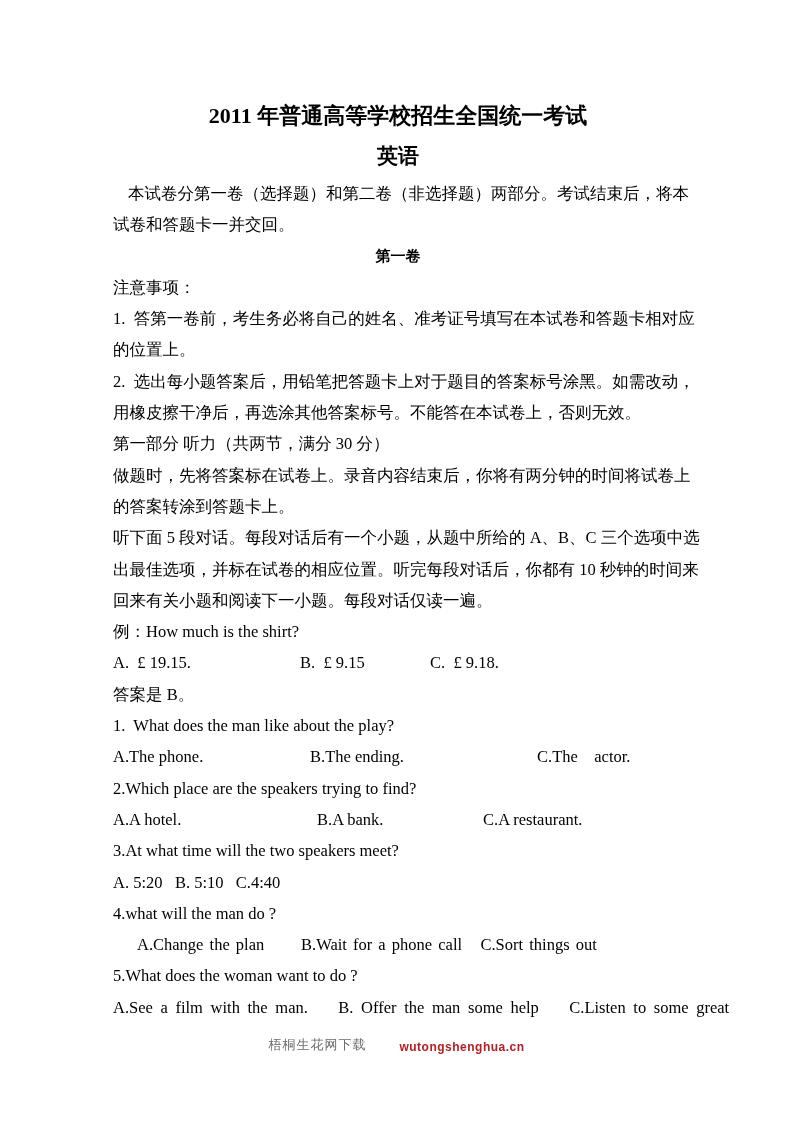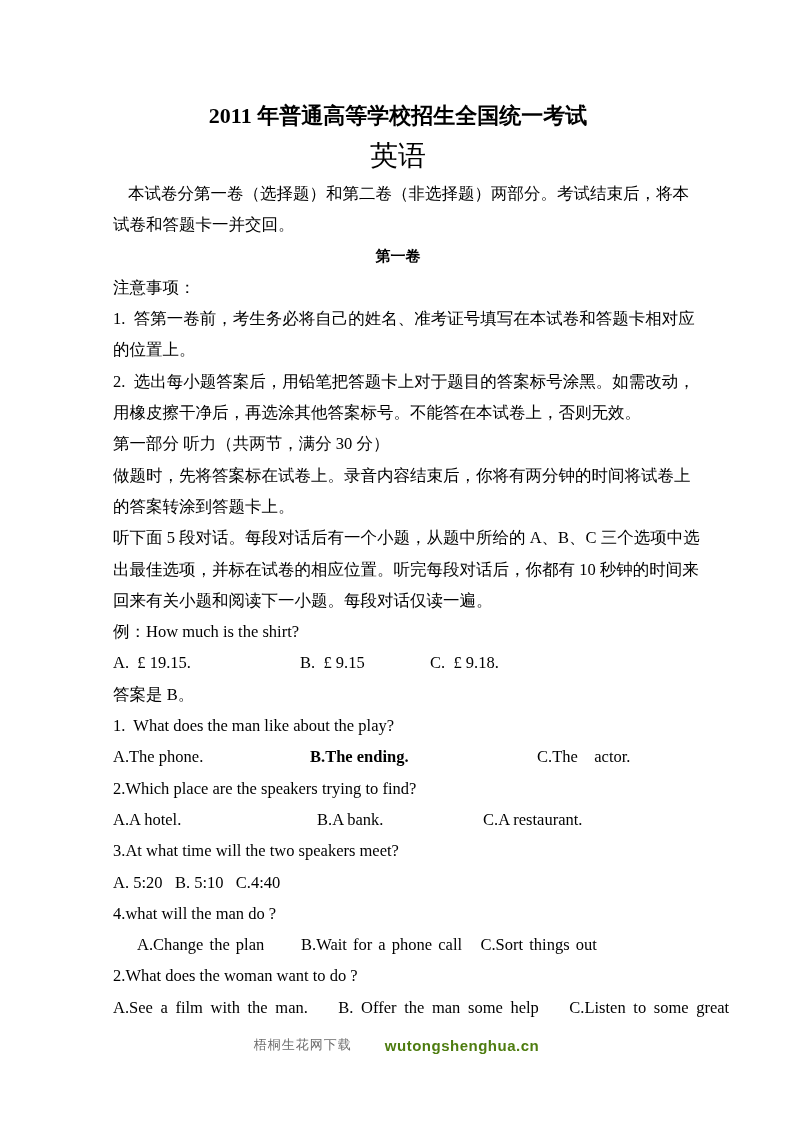--- a/index.html
+++ b/index.html
@@ -19,47 +19,47 @@
     position:absolute;
     left:113px; top:98px;
     width:570px;
   }
   .doc-title {
     font-size:22px; font-weight:700;
     text-align:center; line-height:36px;
     white-space:pre;
   }
   .doc-subject {
-    font-size:28px; font-weight:400;
+    font-size:21px; font-weight:700;
     text-align:center; line-height:44px;
     white-space:pre;
   }
   .line {
     font-size:16.5px;
     line-height:31.3px;
     white-space:pre;
   }
   .center-bold { text-align:center; font-weight:700; font-size:15px; }
   .first-indent { text-indent:15px; }
   .opt-row .c1, .opt-row .c2 { display:inline-block; }
   .ex .c1 { width:187px; } .ex .c2 { width:130px; }
-  .q1 .c1 { width:197px; } .q1 .c2 { width:227px;font-weight:bold; }
+  .q1 .c1 { width:197px; } .q1 .c2 { width:227px; }
   .q2 .c1 { width:204px; } .q2 .c2 { width:166px; }
   .mid-words  { word-spacing:2px;margin-left:24px; }
   .wide-words { word-spacing:3.5px; }
   .footer {
     position:absolute;
     left:0; top:1036px; width:793px;
     display:flex; justify-content:center; align-items:flex-end;
     gap:33px;
   }
   .footer-cn { font-size:13px; color:#6b6b6b; letter-spacing:1px; }
   .footer-en {
     font-family:"Liberation Sans","DejaVu Sans",sans-serif;
-    font-size:15px; color:#4d7c0f; font-weight:600;
+    font-size:12px; color:#b91c1c; font-weight:600;
     letter-spacing:0.5px;
   }
 </style>
 </head>
 <body>
 
 <div class="page">
   <div class="content">
 
     <div class="doc-title">2011 年普通高等学校招生全国统一考试</div>
@@ -92,21 +92,21 @@
 
     <div class="line">2.Which place are the speakers trying to find?</div>
     <div class="line opt-row q2"><span class="c1">A.A hotel.</span><span class="c2">B.A bank.</span><span class="c3">C.A restaurant.</span></div>
 
     <div class="line">3.At what time will the two speakers meet?</div>
     <div class="line">A. 5:20   B. 5:10   C.4:40</div>
 
     <div class="line">4.what will the man do ?</div>
     <div class="line mid-words">A.Change the plan      B.Wait for a phone call   C.Sort things out</div>
 
-    <div class="line">2.What does the woman want to do ?</div>
+    <div class="line">5.What does the woman want to do ?</div>
     <div class="line wide-words">A.See a film with the man.    B. Offer the man some help    C.Listen to some great</div>
 
   </div>
 
   <div class="footer">
     <span class="footer-cn">梧桐生花网下载</span>
     <span class="footer-en">wutongshenghua.cn</span>
   </div>
 </div>
 

